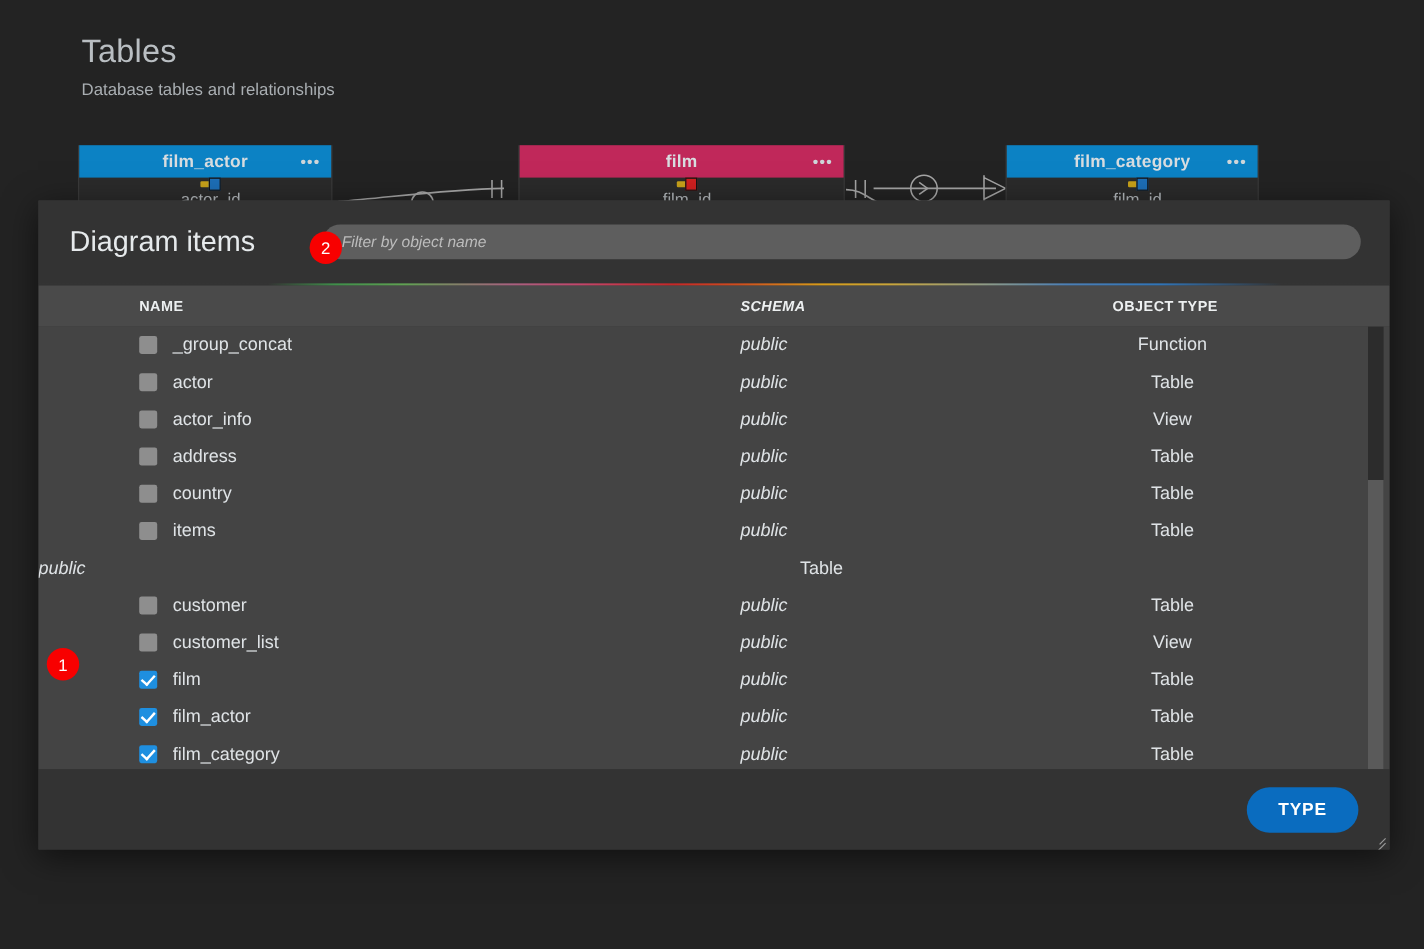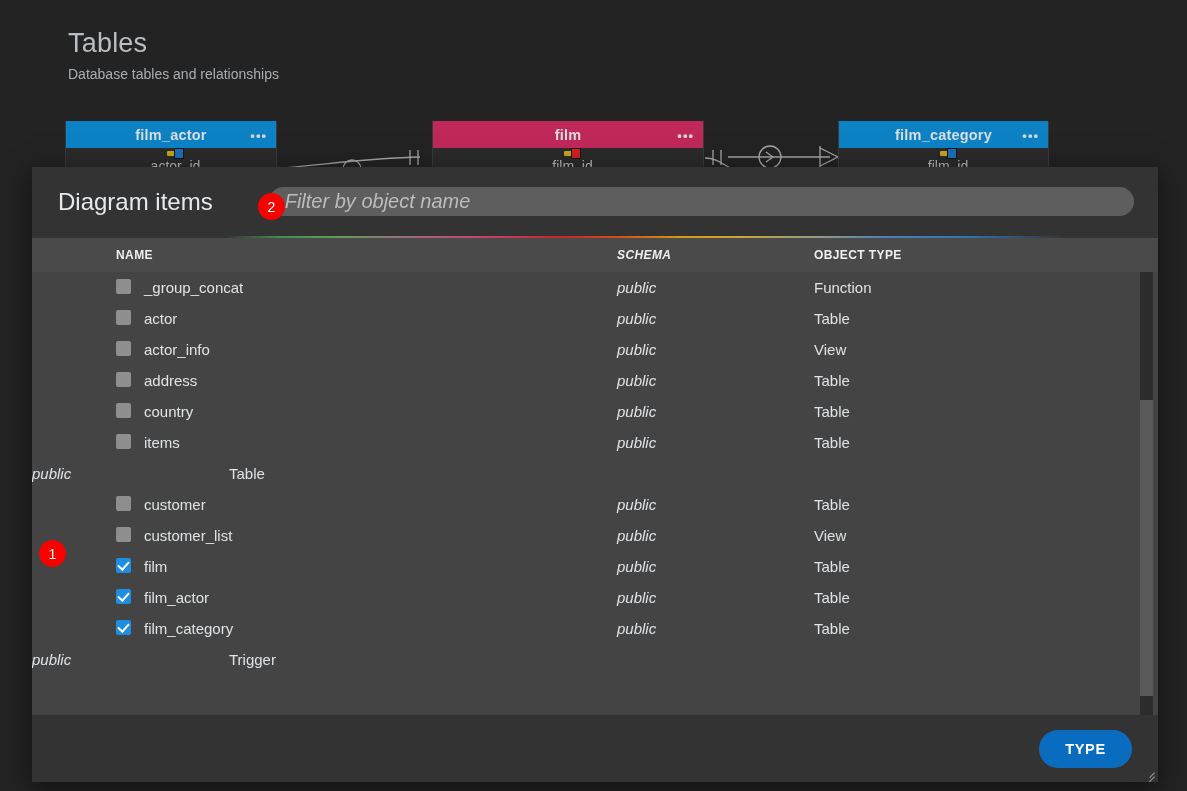--- a/index.html
+++ b/index.html
@@ -94,21 +94,21 @@
 
   
   .erd-link { position: absolute; stroke: #a6a6a6; fill: none; }
 
   
   .dialog {
     position: absolute;
     left: 32px;
     top: 167px;
     width: 1126px;
-    height: 615px;
+    height: 541px;
     background: #3b3b3b;
     box-shadow: 0 6px 26px rgba(0,0,0,.55);
     display: flex;
     flex-direction: column;
     overflow: hidden;
   }
   .dialog-header {
     height: 69px;
     background: #333333;
     display: flex;
@@ -132,21 +132,21 @@
   }
   .filter-input {
     width: 100%;
     height: 29px;
     border-radius: 15px;
     border: none;
     outline: none;
     background: #5e5e5e;
     color: #fdba74;
     padding: 0 16px;
-    font-size: 20px;
+    font-size: 13px;
     font-family: "Liberation Sans", sans-serif;
   }
   .filter-input::placeholder {
     color: #bcbcbc;
     font-style: italic;
     opacity: 1;
   }
   .rainbow-rule {
     height: 2px;
     flex: 0 0 auto;
@@ -167,41 +167,42 @@
     align-items: center;
     color: #edf0f1;
     font-size: 12px;
     font-weight: bold;
     letter-spacing: .4px;
     flex: 0 0 auto;
     padding-right: 30px;
   }
   .col-name   { flex: 0 0 585px; padding-left: 84px; }
   .col-schema { flex: 0 0 197px; font-style: italic; }
-  .col-type   { flex: 1 1 auto; }
+  .col-type   { flex: 1 1 auto; text-align: center; }
 
   .table-body {
     position: relative;
     flex: 1 1 auto;
     background: #444444;
     overflow: hidden;
   }
   .rows {
     position: absolute;
     inset: 0 18px 0 0;
   }
   .row {
     display: flex;
     align-items: center;
     height: 31px;
     font-size: 15px;
     color: #dfe3e6;
   }
   .row .col-name {
     display: flex;
+    align-items: center;
     padding-left: 84px;
     gap: 13px;
   }
   .cb {
     width: 15px;
     height: 15px;
     border-radius: 2px;
     background: #8e8e8e;
     flex: 0 0 auto;
     position: relative;

